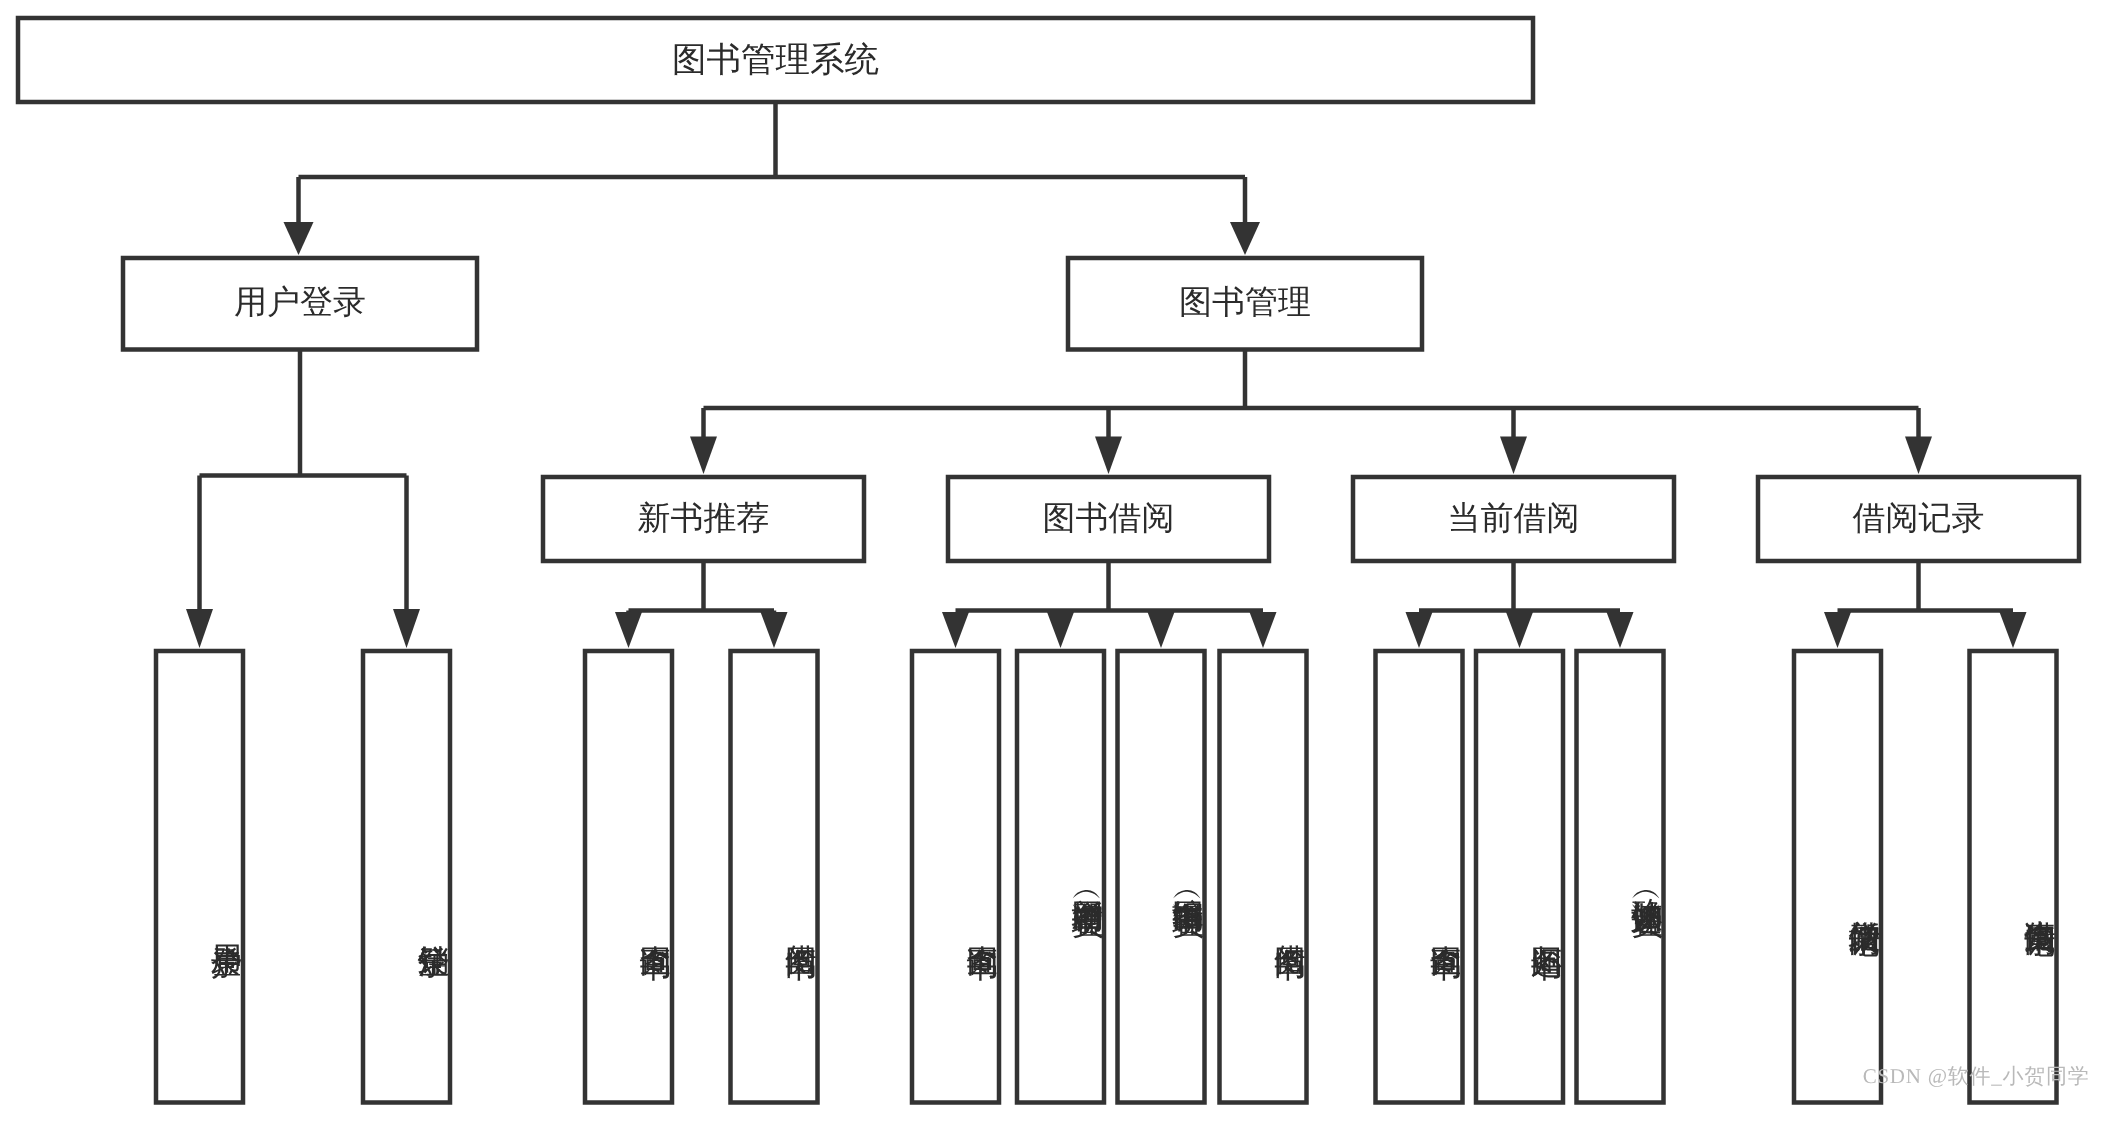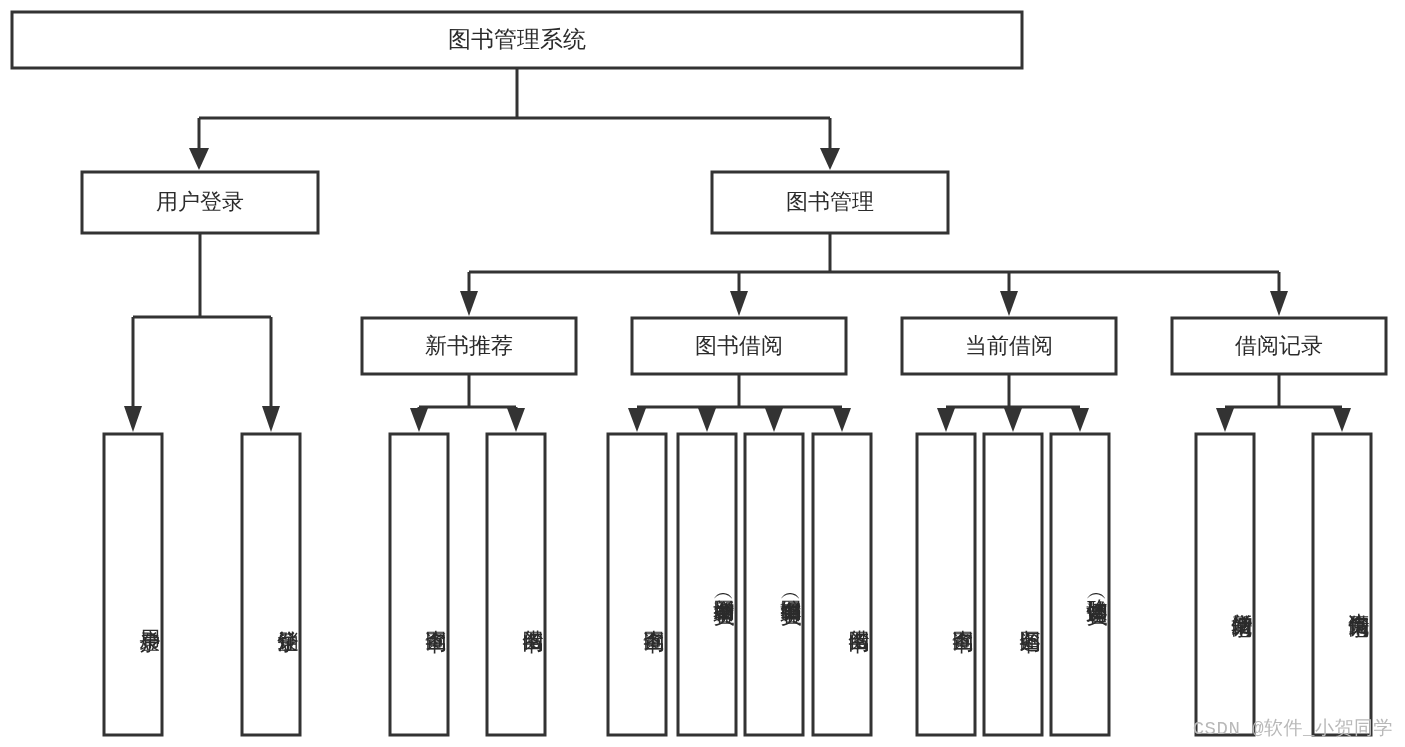--- a/index.html
+++ b/index.html
@@ -66,23 +66,23 @@
     letter-spacing: 1px;
     display: flex;
     align-items: flex-start;
     justify-content: center;
     white-space: nowrap;
     pointer-events: none;
   }
   .watermark {
     position: absolute;
     right: 12px;
-    bottom: 6px;
-    font-family: Liberation Mono, monospace;
-    font-size: 19px;
+    bottom: 20px;
+    font-family: Liberation Serif, serif;
+    font-size: 14px;
     color: #b9b9b9;
     white-space: nowrap;
     letter-spacing: 0.5px;
   }
 </style>
 </head>
 <body>
 
 <div id="diagram-root">
 

